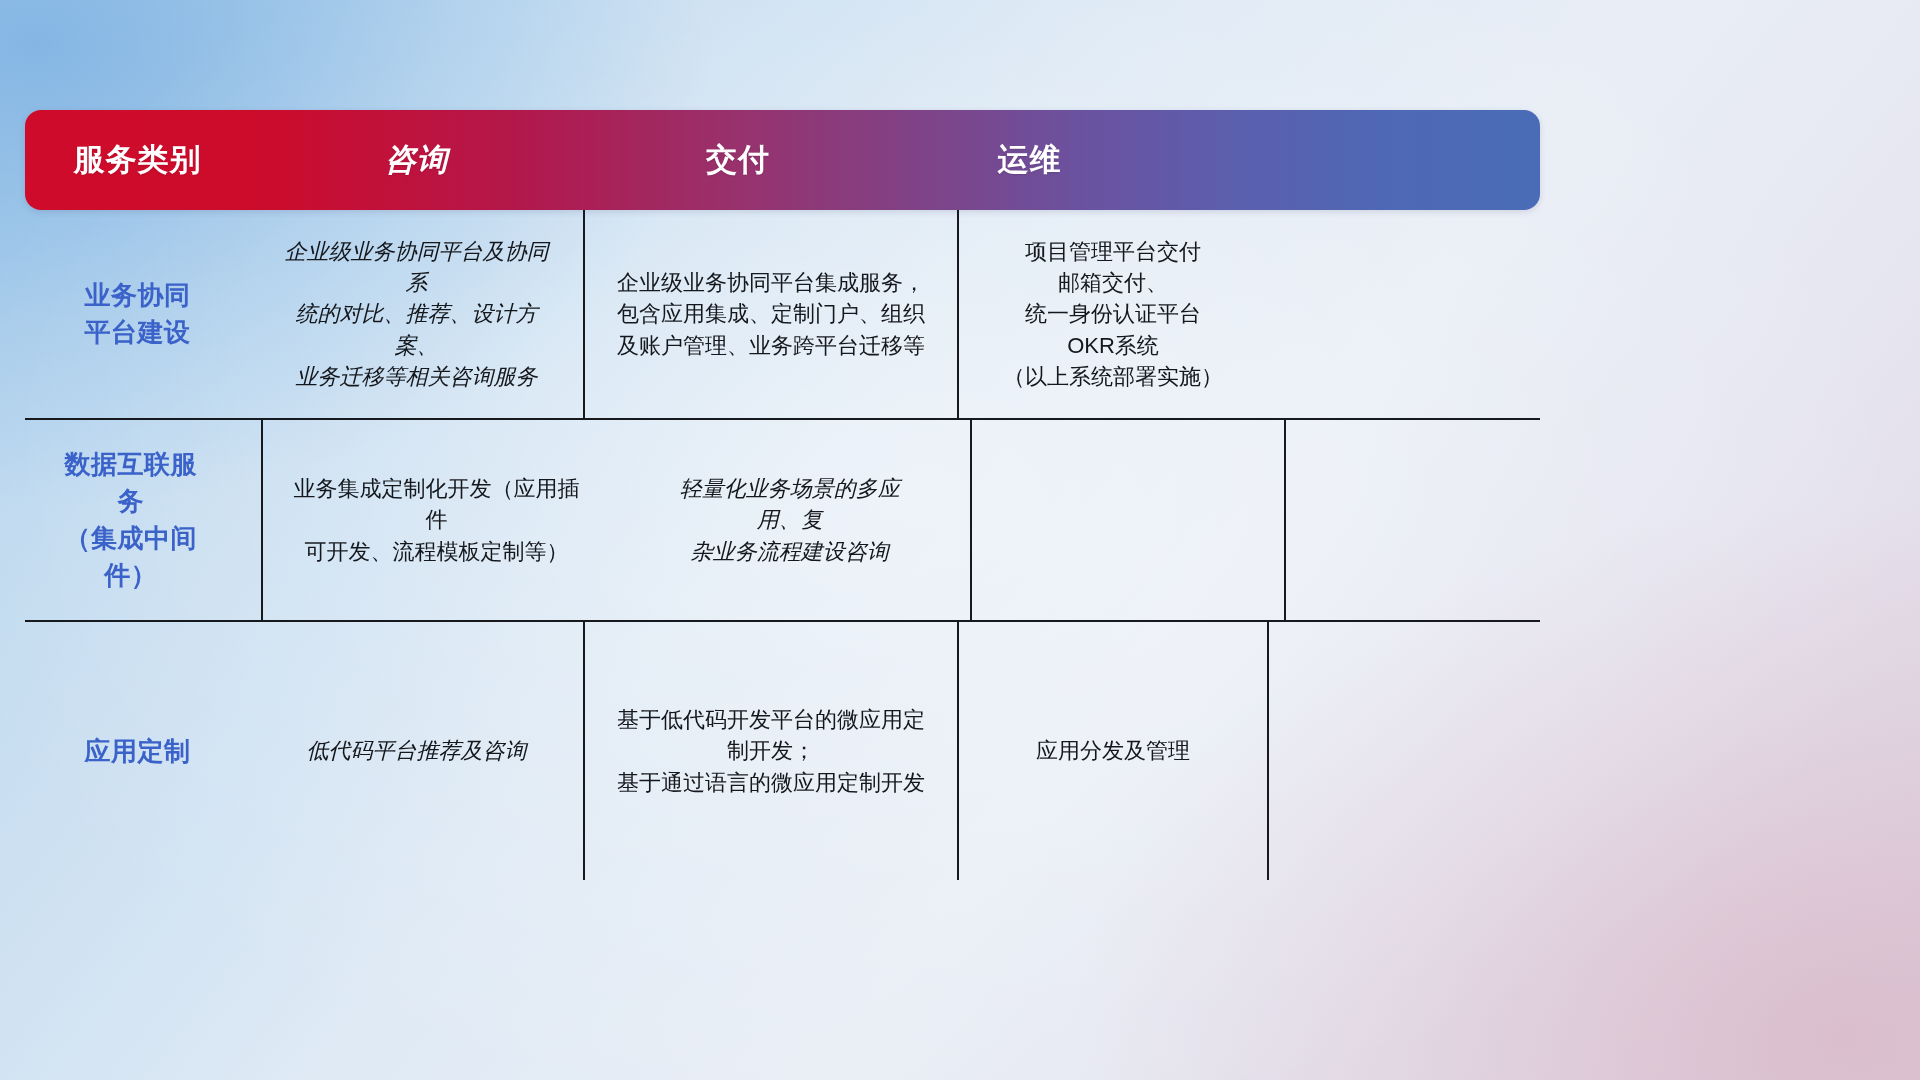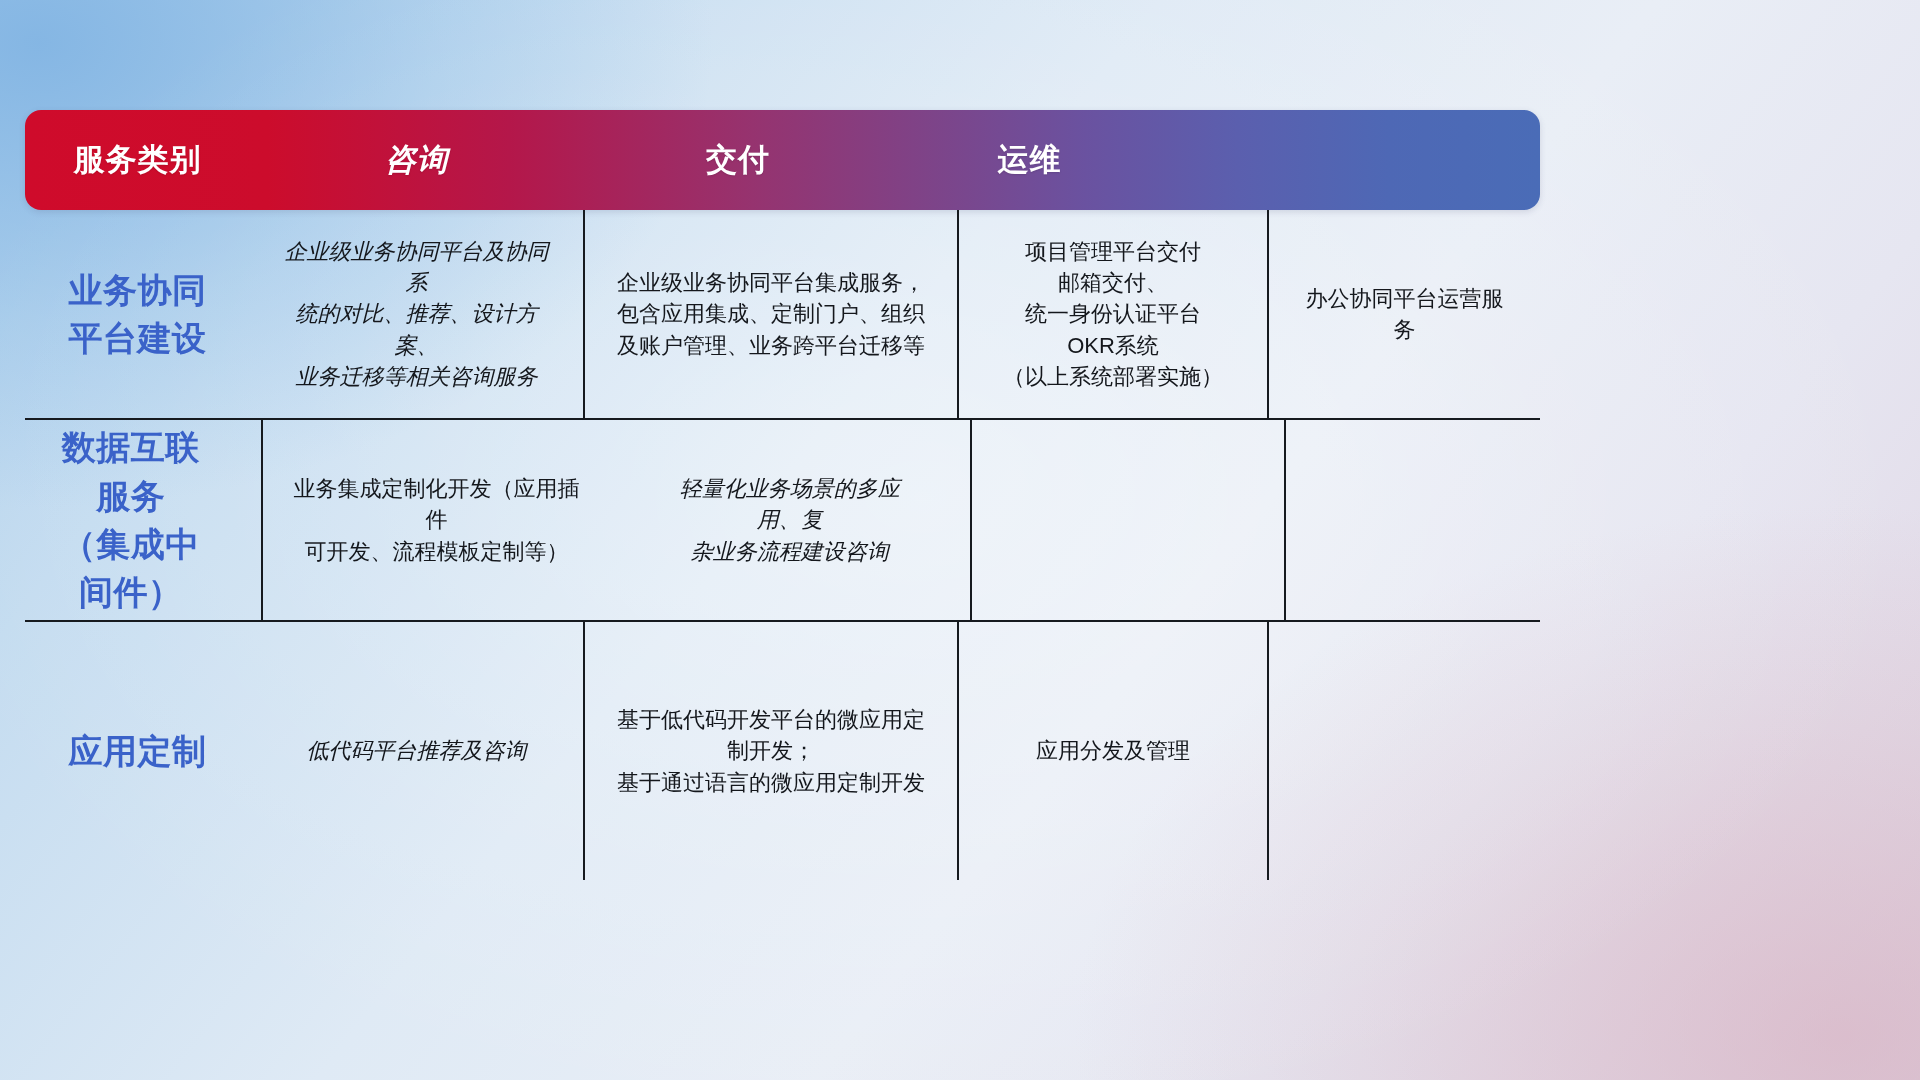--- a/index.html
+++ b/index.html
@@ -78,21 +78,21 @@
     padding:8px 29px;
     font-size:22px;
     line-height:1.42;
     color:#14171c;
     text-align:center;
     white-space:pre-line;
   }
   .cat{
     color:#3a62c9;
     font-weight:bold;
-    font-size:34px;
+    font-size:26px;
     line-height:1.42;
     letter-spacing:0.5px;
   }
   .vline{
     border-left:2px solid #161a1f;
   }
 
   
   .c1{width:225px;}
   .c2{width:333px;font-style:italic;}
@@ -127,21 +127,20 @@
 统的对比、推荐、设计方案、
 业务迁移等相关咨询服务</div>
         <div class="td c3 vline">企业级业务协同平台集成服务，
 包含应用集成、定制门户、组织
 及账户管理、业务跨平台迁移等</div>
         <div class="td c4 vline">项目管理平台交付
 邮箱交付、
 统一身份认证平台
 OKR系统
 （以上系统部署实施）</div>
-        <div class="td c5 vline">办公协同平台运营服务</div>
       </div>
 
       <div class="trow r2">
         <div class="td c1 cat">数据互联服务
 （集成中间件）</div>
         <div class="td c3 vline">业务集成定制化开发（应用插件
 可开发、流程模板定制等）</div>
         <div class="td c2">轻量化业务场景的多应用、复
 杂业务流程建设咨询</div>
         <div class="td c4 vline"></div>

